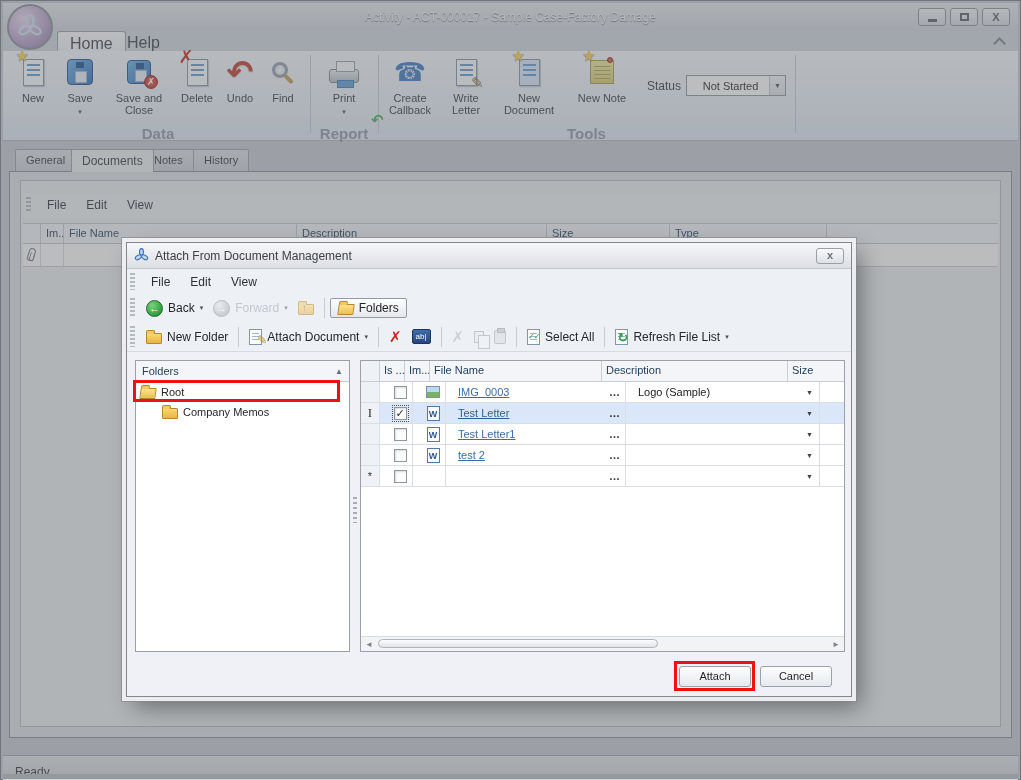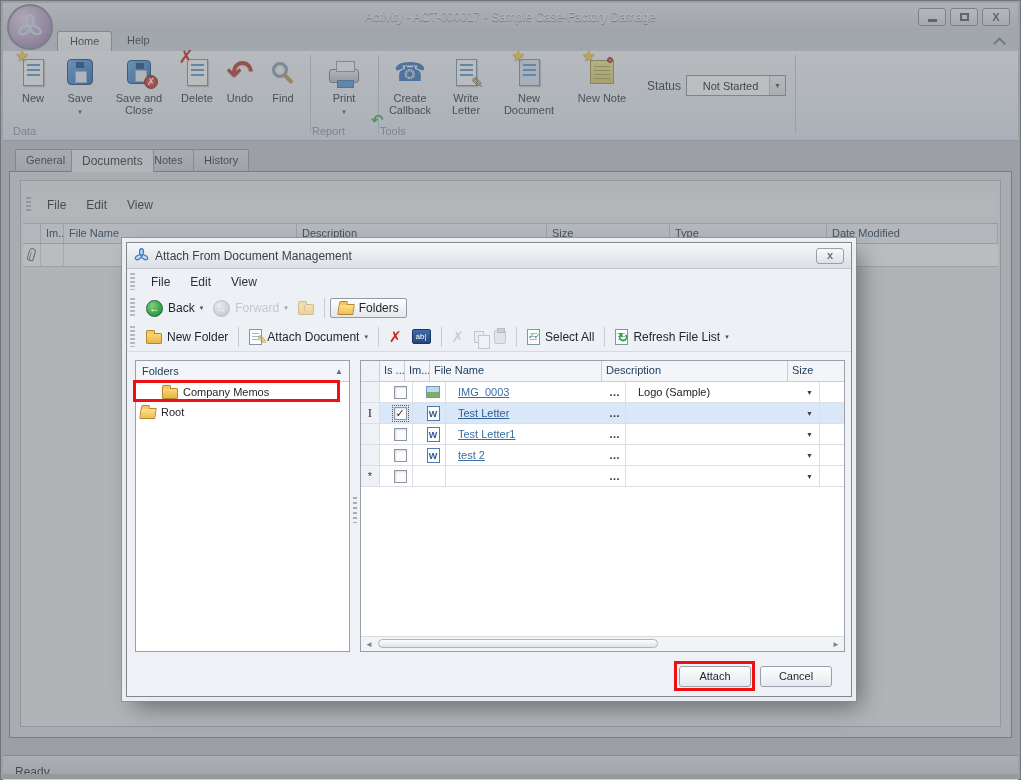--- a/index.html
+++ b/index.html
@@ -20,31 +20,31 @@
             color:#5a6068; font-weight:bold; font-size:11px; line-height:1; }
   .glyph-min { width:9px; height:3px; background:#5a6068; margin-top:6px; }
   .glyph-max { width:9px; height:8px; border:2px solid #5a6068; }
 
   .applogo { position:absolute; left:6px; top:3px; width:46px; height:46px; border-radius:50%;
              background:radial-gradient(circle at 35% 30%, #ead9f0, #b79fc8 60%, #8f76a6);
              border:2px solid #8b8f99; z-index:3; display:flex; align-items:center; justify-content:center; }
 
   
   .ribbon-tabs { position:absolute; left:2px; right:2px; top:30px; height:20px; background:#d2d7de; }
-  .rtab { position:absolute; top:0; height:20px; padding:3px 12px 0; font-size:11px; color:#3a3f46; }
+  .rtab { position:absolute; top:0; height:20px; padding:3px 12px 0; font-size:16px; color:#3a3f46; }
   .rtab.active { background:linear-gradient(#fdfdfe,#f0f4f9); border:1px solid #9aa0a8; border-bottom:none;
                  border-radius:3px 3px 0 0; }
   .ribbon-chevron { position:absolute; right:14px; top:5px; width:9px; height:9px; }
   .ribbon-chevron::before { content:""; position:absolute; left:0; top:3px; width:7px; height:7px;
                  border-top:2px solid #7d838c; border-left:2px solid #7d838c; transform:rotate(45deg); }
 
   .ribbon-body { position:absolute; left:2px; right:2px; top:50px; height:90px;
                  background:linear-gradient(#f7fafd,#e8eef6 70%,#e0e8f2); border-bottom:1px solid #b3bac4; }
   .rsep { position:absolute; top:4px; height:78px; width:1px; background:#c3cad4; }
-  .rgrouplabel { position:absolute; top:74px; height:14px; font-size:11px; color:#8f97a3; }
+  .rgrouplabel { position:absolute; top:74px; height:14px; text-align:center; font-size:15px; color:#8f97a3;font-weight:bold; }
   .rbtn { position:absolute; top:3px; height:70px; text-align:center; font-size:11px; line-height:12px; color:#33373d; }
   .rbtn .ric { height:36px; display:flex; align-items:center; justify-content:center; margin-bottom:2px; }
   .caret { font-size:7px; color:#4a5058; line-height:6px; }
 
   
   .icon-doc { position:relative; width:21px; height:27px; background:#fdfefe; border:1px solid #7f94ab;
               box-shadow:1px 1px 1px rgba(0,0,0,.18); }
   .icon-doc::before { content:""; position:absolute; left:3px; right:3px; top:4px; height:15px;
               background:repeating-linear-gradient(#5b9bd5 0 2px, transparent 2px 5px); }
   .star-badge { position:absolute; left:-8px; top:-10px; color:#ffd34e; font-size:15px;
@@ -378,21 +378,20 @@
         <span class="menu-item">Edit</span>
         <span class="menu-item">View</span>
       </div>
       <div class="bg-table-header">
         <div class="bg-th" style="width:18px;"></div>
         <div class="bg-th" style="width:23px;">Im...</div>
         <div class="bg-th" style="width:233px;">File Name</div>
         <div class="bg-th" style="width:250px;">Description</div>
         <div class="bg-th" style="width:123px;">Size</div>
         <div class="bg-th" style="width:157px;">Type</div>
-        <div class="bg-th" style="flex:1;">Date Modified</div>
       </div>
       <div class="bg-row">
         <div class="bg-td" style="width:18px;"><span class="paperclip"></span></div>
         <div class="bg-td" style="width:23px;"></div>
         <div class="bg-td" style="width:233px;"></div>
         <div class="bg-td" style="width:250px;"></div>
         <div class="bg-td" style="width:123px;"></div>
         <div class="bg-td" style="width:157px;"></div>
         <div class="bg-td" style="flex:1; border-right:none;"></div>
       </div>
@@ -491,27 +490,27 @@
         <span>Refresh File List</span>
         <span class="caret">▾</span>
       </span>
     </div>
 
     <div class="folders-panel">
       <div class="panel-header">
         <span>Folders</span>
         <span class="sort">▲</span>
       </div>
+      <div class="tree-row">
+        <span class="icon-folder open"></span>
+        <span>Root</span>
+      </div>
       <div class="tree-row indent">
         <span class="icon-folder"></span>
         <span>Company Memos</span>
-      </div>
-      <div class="tree-row">
-        <span class="icon-folder open"></span>
-        <span>Root</span>
       </div>
     </div>
     <div class="splitter">
         <span class="sgrip"></span>
       </div>
 
     <div class="grid-panel">
       <div class="grid-header">
         <div class="gh" style="width:19px; background:#eef1f5;"></div>
         <div class="gh" style="width:25px;">Is ...</div>

